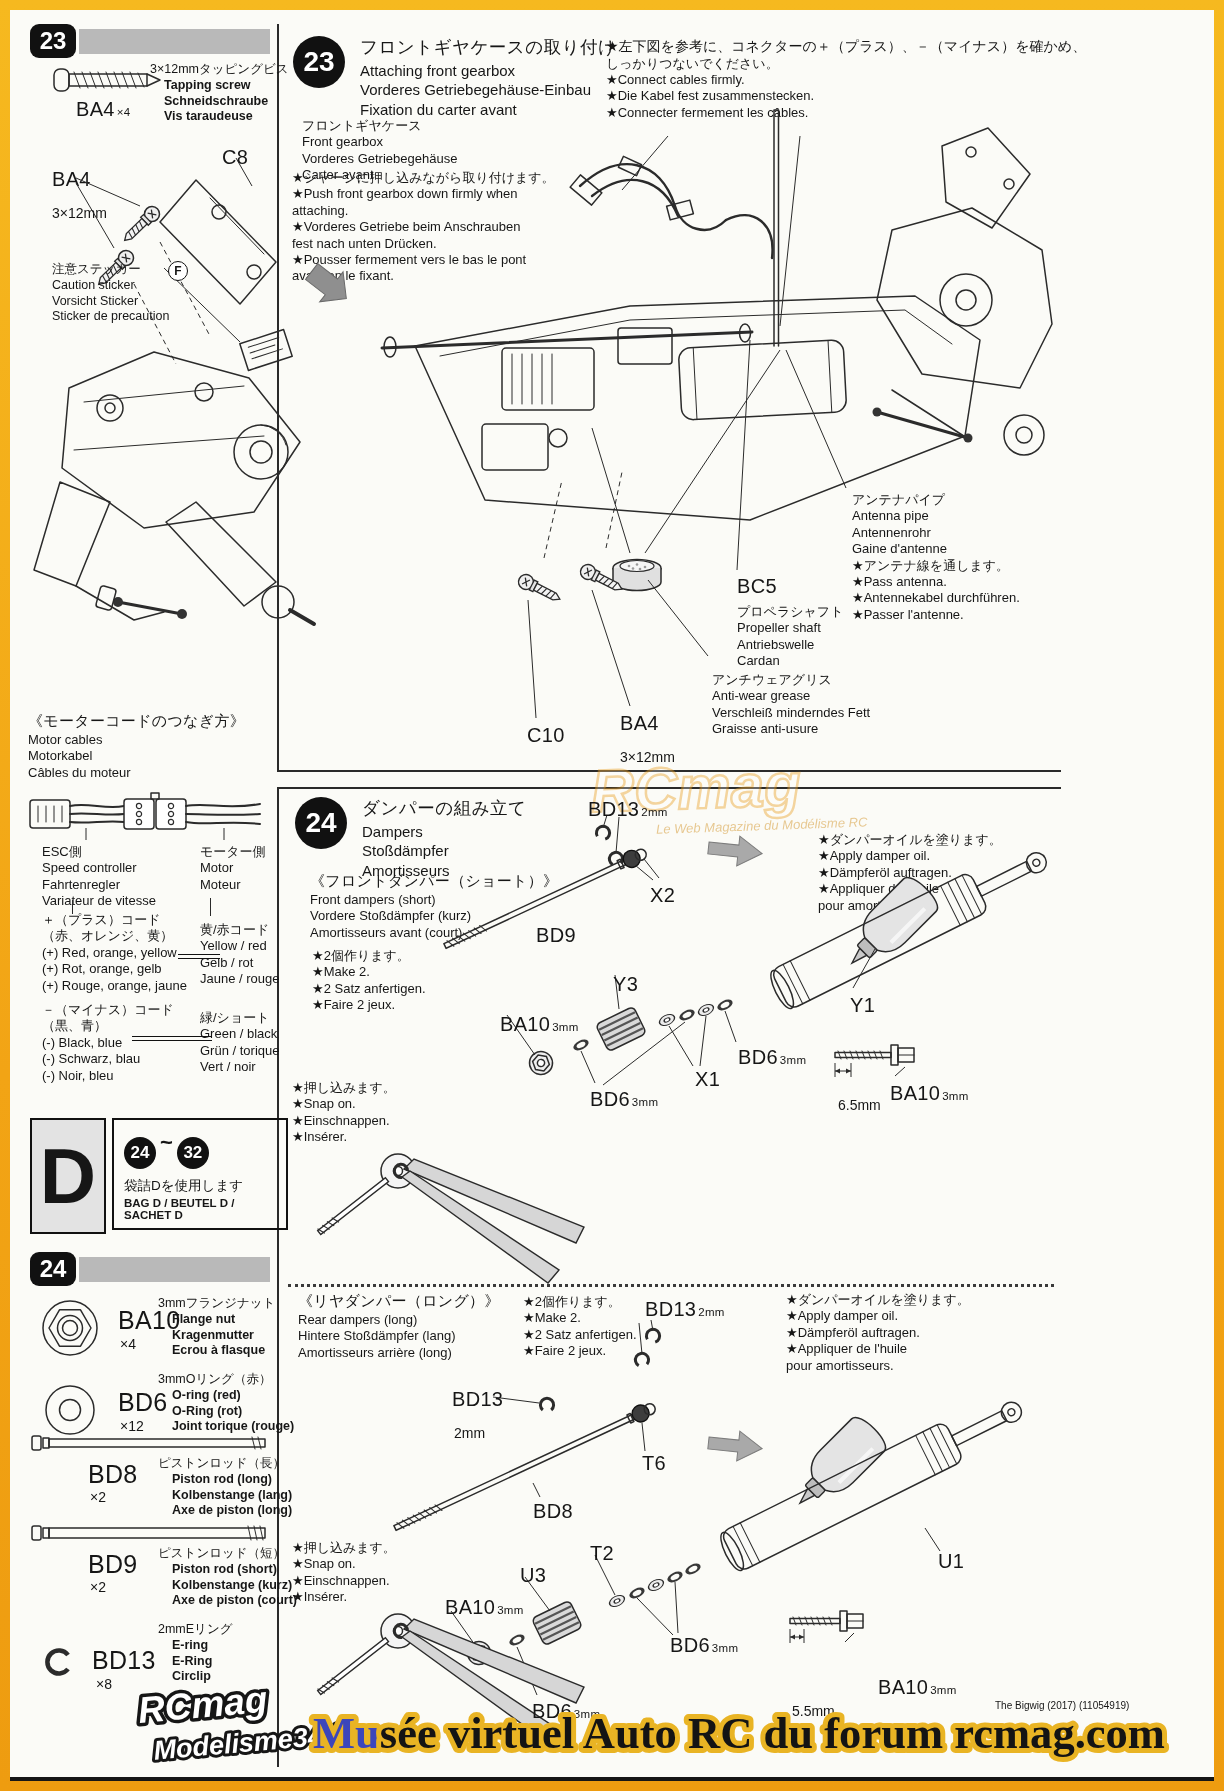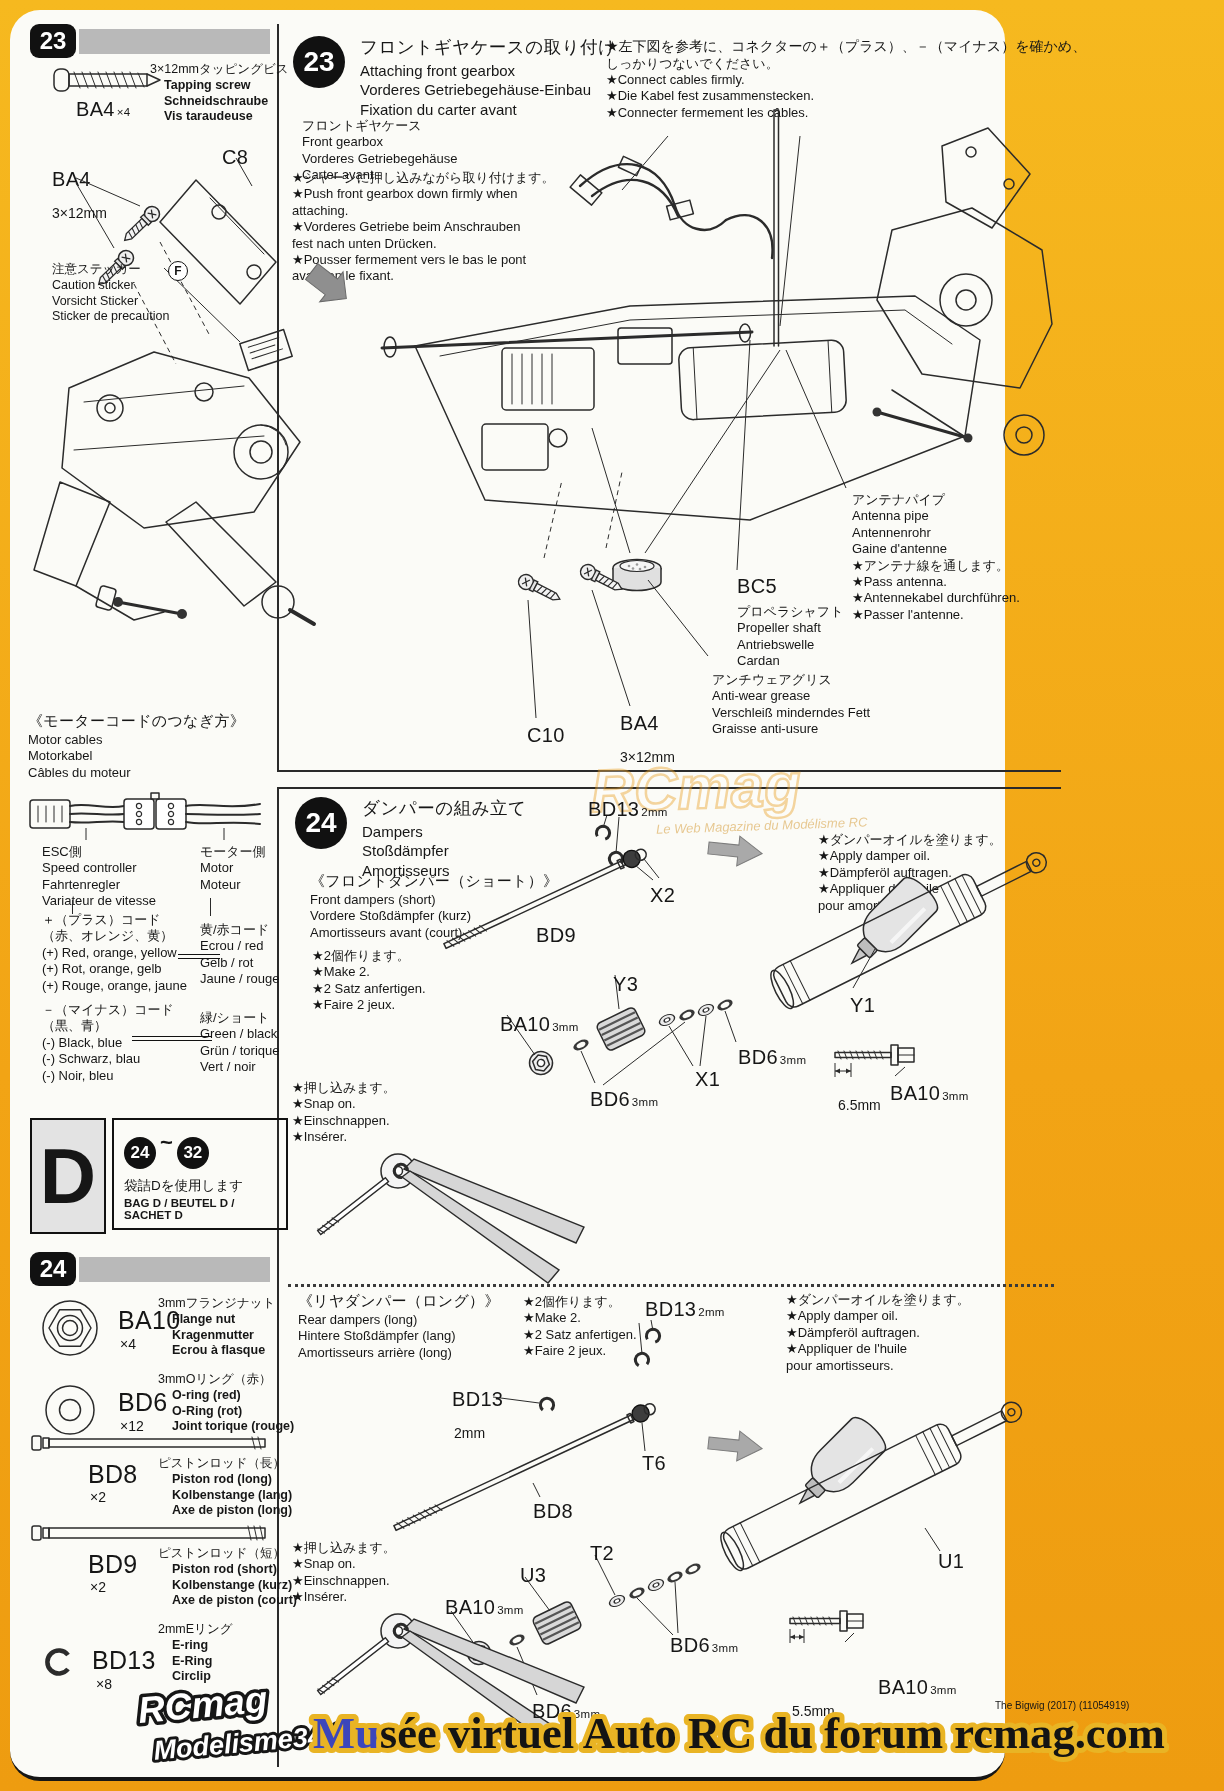--- a/index.html
+++ b/index.html
@@ -1,20 +1,20 @@
 <!DOCTYPE html>
 <html><head>
 <meta charset="utf-8">
 <style>
   html,body{margin:0;padding:0;background:#888;}
   .stage{position:relative;width:1224px;height:1791px;margin:0 auto;
          background:linear-gradient(180deg,#f6b91f 0%,#f2a415 60%,#ee9c10 100%);
          font-family:"Liberation Sans","DejaVu Sans",sans-serif;color:#161616;overflow:hidden;}
-  .page{position:absolute;left:10px;top:10px;width:995px;height:1767px;background:#fbfbf7;
-        border-bottom:4px solid #161616;border-radius:30px;}
+  .page{position:absolute;left:10px;top:10px;width:1204px;height:1767px;background:#fbfbf7;
+        border-bottom:4px solid #161616;}
   .t{position:absolute;font-size:13px;line-height:1.26;white-space:nowrap;}
   .t div{white-space:nowrap;}
   .jaFirst div:first-child{font-size:14px;}
   .indent div:not(:first-child){padding-left:14px;font-weight:bold;}
   .head div:first-child{font-size:15px;letter-spacing:.3px;margin-bottom:1px;}
   .stitle{font-size:15px;line-height:1.3;}
   .stitle div:first-child{font-size:17.5px;margin-bottom:2px;letter-spacing:.5px;}
   .small{font-size:12.5px;}
   .lab{position:absolute;font-size:20px;letter-spacing:.3px;white-space:nowrap;}
   .lab .sz{font-size:11.5px;margin-left:2px;}
@@ -229,21 +229,21 @@
 <div class="vline" style="left:200px;top:888px;width:1px;height:18px"></div>
 <div class="t" style="left:32px;top:902px">
         <div>＋（プラス）コード</div>
         <div>（赤、オレンジ、黄）</div>
         <div>(+) Red, orange, yellow</div>
         <div>(+) Rot, orange, gelb</div>
         <div>(+) Rouge, orange, jaune</div>
       </div>
 <div class="t" style="left:190px;top:912px">
         <div>黄/赤コード</div>
-        <div>Ecrou / red</div>
+        <div>Yellow / red</div>
         <div>Gelb / rot</div>
         <div>Jaune / rouge</div>
       </div>
 <div class="dbl" style="left:168px;top:944px;width:42px"></div>
 <div class="t" style="left:32px;top:992px">
         <div>－（マイナス）コード</div>
         <div>（黒、青）</div>
         <div>(-) Black, blue</div>
         <div>(-) Schwarz, blau</div>
         <div>(-) Noir, bleu</div>

